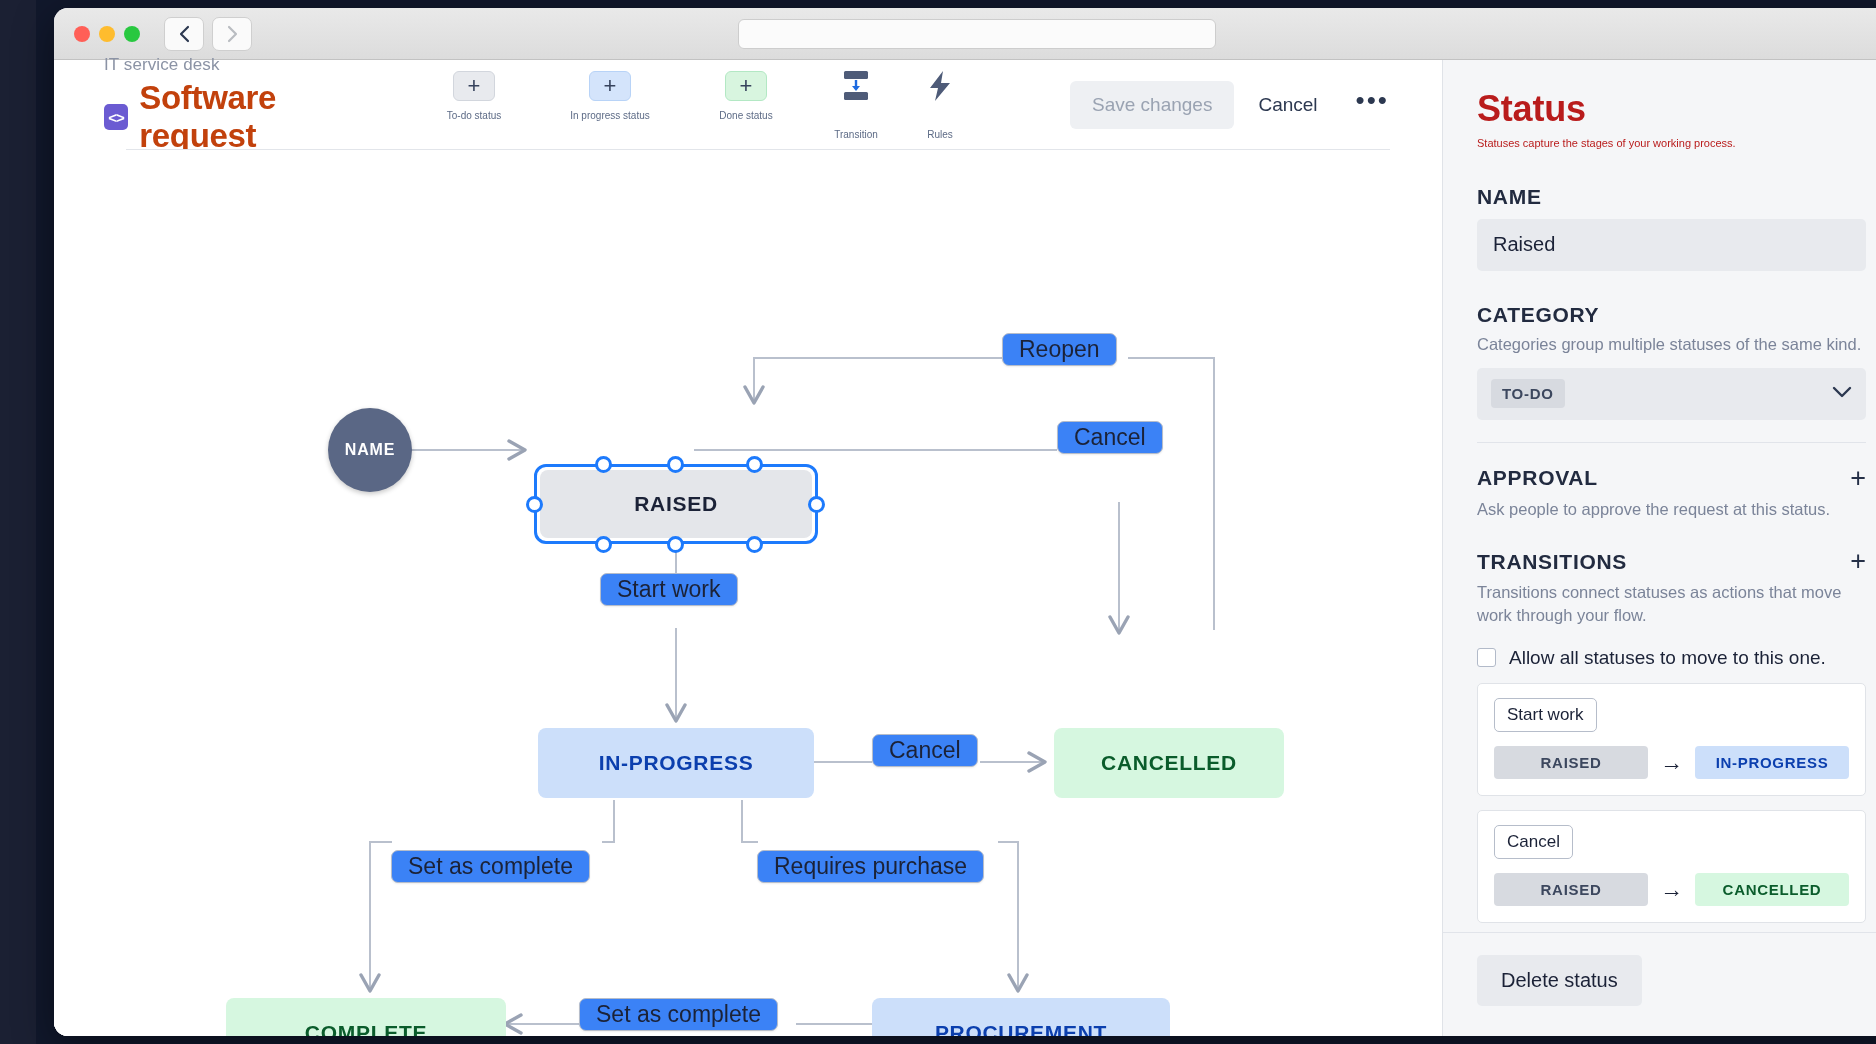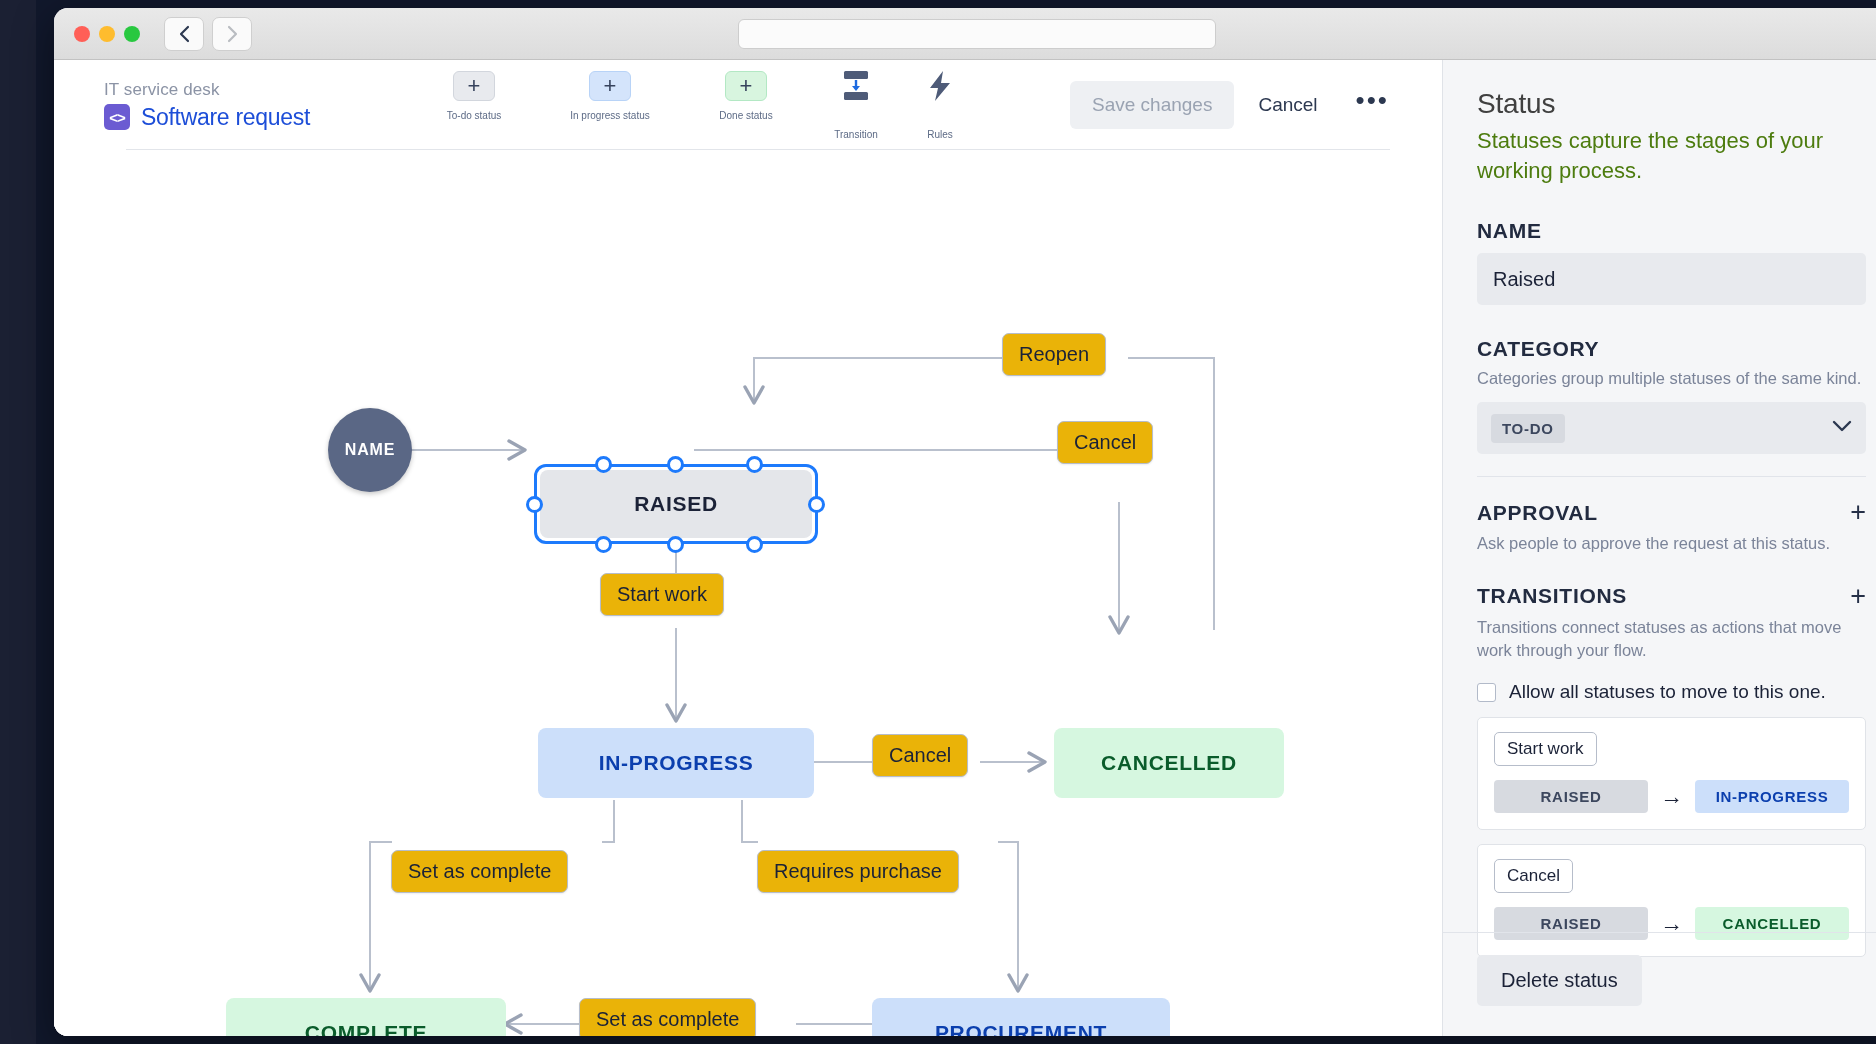--- a/index.html
+++ b/index.html
@@ -100,23 +100,23 @@
   #title-row { display: flex; align-items: center; gap: 11px; }
   #project-icon {
     width: 26px; height: 26px;
     background: #6b5bd2;
     border-radius: 5px;
     display: flex; align-items: center; justify-content: center;
     color: #fff; font-size: 15px; font-weight: 700;
     letter-spacing: -1px;
   }
   #page-title {
-    font-size: 23px;
-    font-weight: 400;
-    color: #1d4ed8;
+    font-size: 33px;
+    font-weight: 700;
+    color: #c2410c;
     letter-spacing: -.3px;
   }
 
   .tool-group { display: flex; align-items: flex-start; gap: 0; margin-left: 22px; }
   .tool {
     width: 136px;
     display: flex; flex-direction: column; align-items: center; gap: 9px;
   }
   .plus-btn {
     width: 42px; height: 30px;
@@ -201,26 +201,26 @@
     border-radius: 50%;
     background: #5a6785;
     color: #ffffff;
     display: flex; align-items: center; justify-content: center;
     font-size: 16px; font-weight: 700; letter-spacing: .8px;
     box-shadow: 0 2px 5px rgba(0,0,0,.22);
   }
 
   .edge-label {
     position: absolute;
-    background: #eab308;
+    background: #3b82f6;
     border: 1.5px solid #b6bdca;
     border-radius: 7px;
     color: #1b2237;
-    font-size: 20px;
-    padding: 9px 16px;
+    font-size: 23px;
+    padding: 2px 16px;
     white-space: nowrap;
     box-shadow: 0 1px 2px rgba(0,0,0,.07);
   }
 
   
   #sel-ring {
     position: absolute;
     border: 3px solid #1d7afc;
     border-radius: 12px;
     pointer-events: none;
@@ -236,28 +236,28 @@
   
   #panel {
     width: 458px;
     height: 976px;
     background: #f5f6f8;
     border-left: 1px solid #e0e3e8;
     position: relative;
     padding: 28px 34px 0 34px;
   }
   #panel-title {
-    font-size: 28px;
-    font-weight: 400;
-    color: #404040;
+    font-size: 36px;
+    font-weight: 700;
+    color: #b91c1c;
     letter-spacing: -.2px;
   }
   #panel-subtitle {
-    font-size: 22px;
-    color: #4d7c0f;
+    font-size: 11px;
+    color: #b91c1c;
     margin-top: 6px;
     line-height: 1.35;
   }
   .field-label {
     font-size: 21px;
     font-weight: 700;
     color: #222b40;
     letter-spacing: .7px;
   }
   .section-desc {

